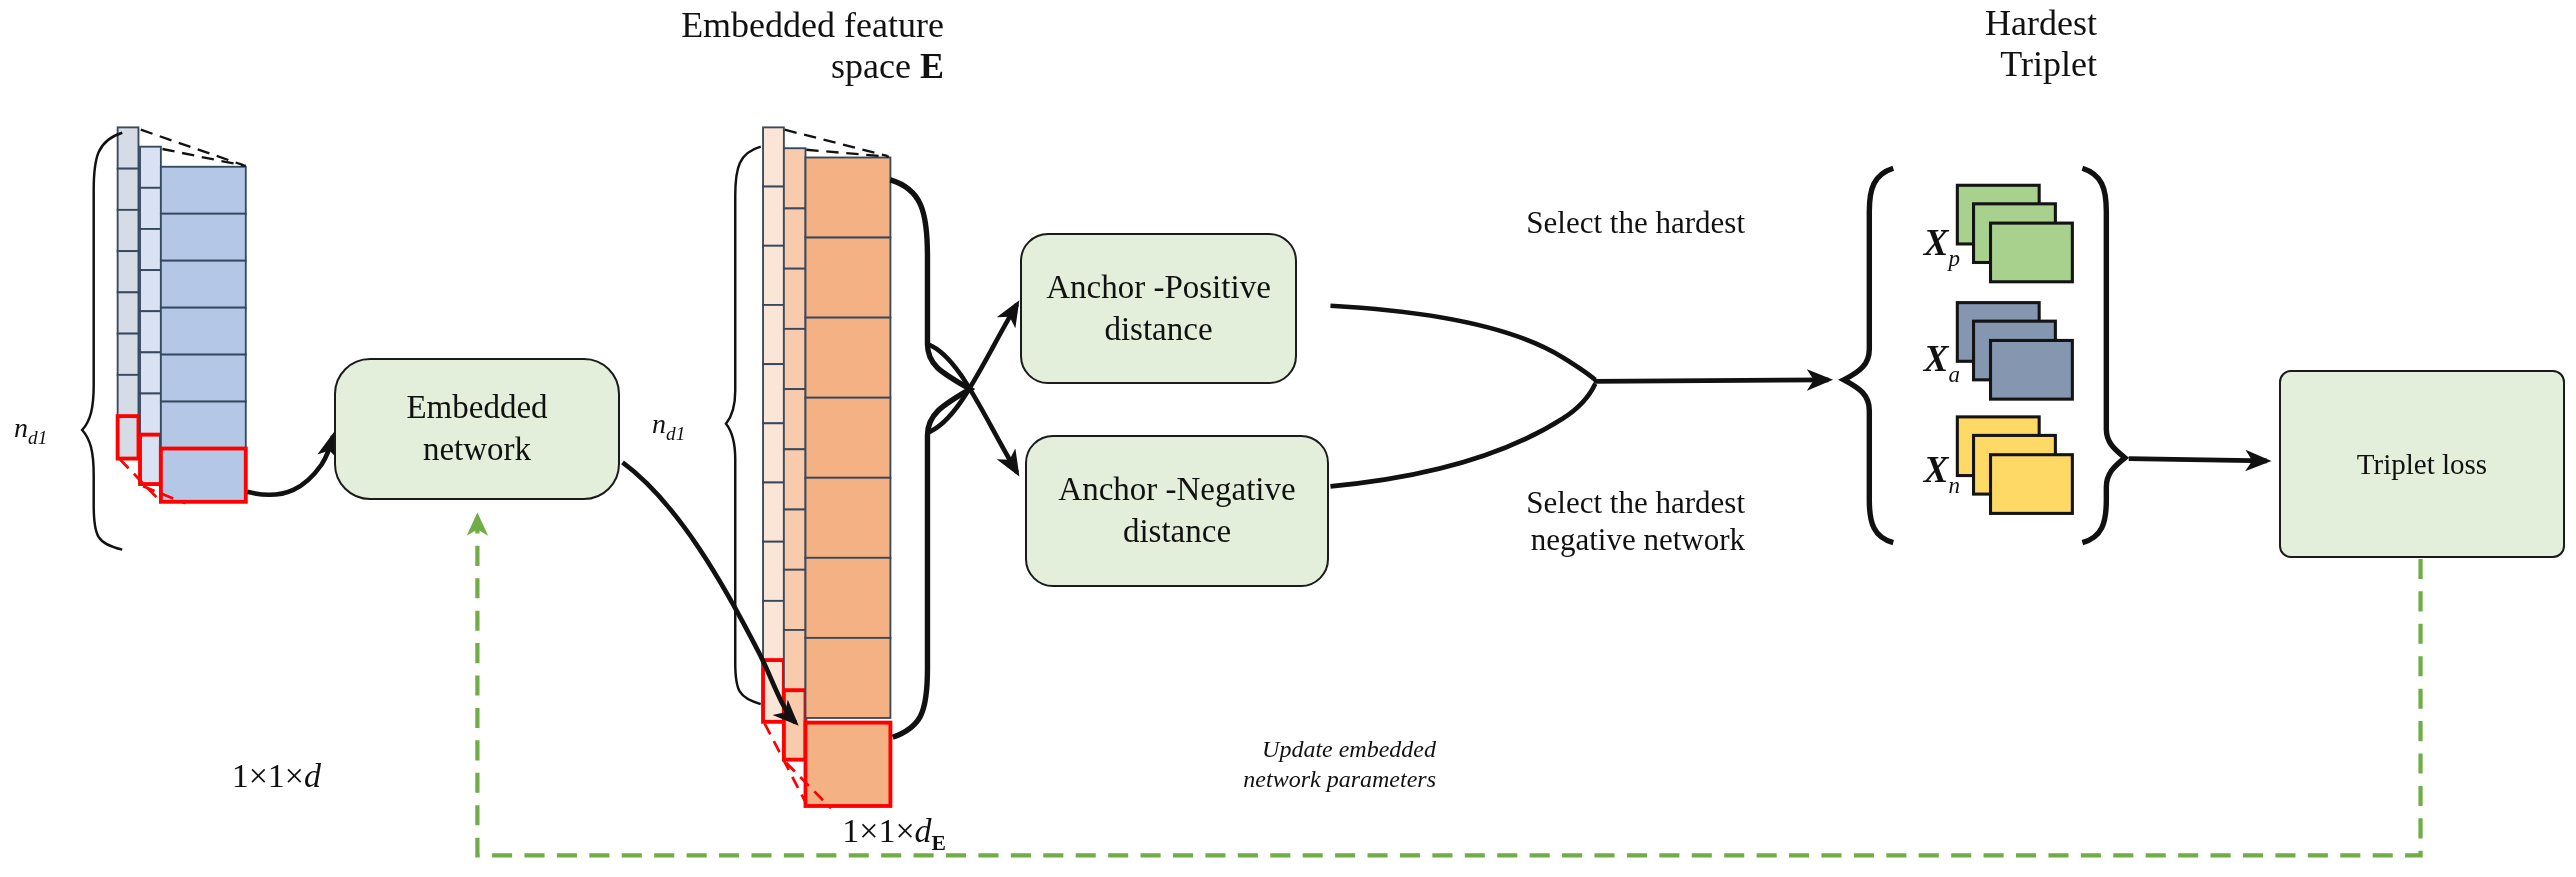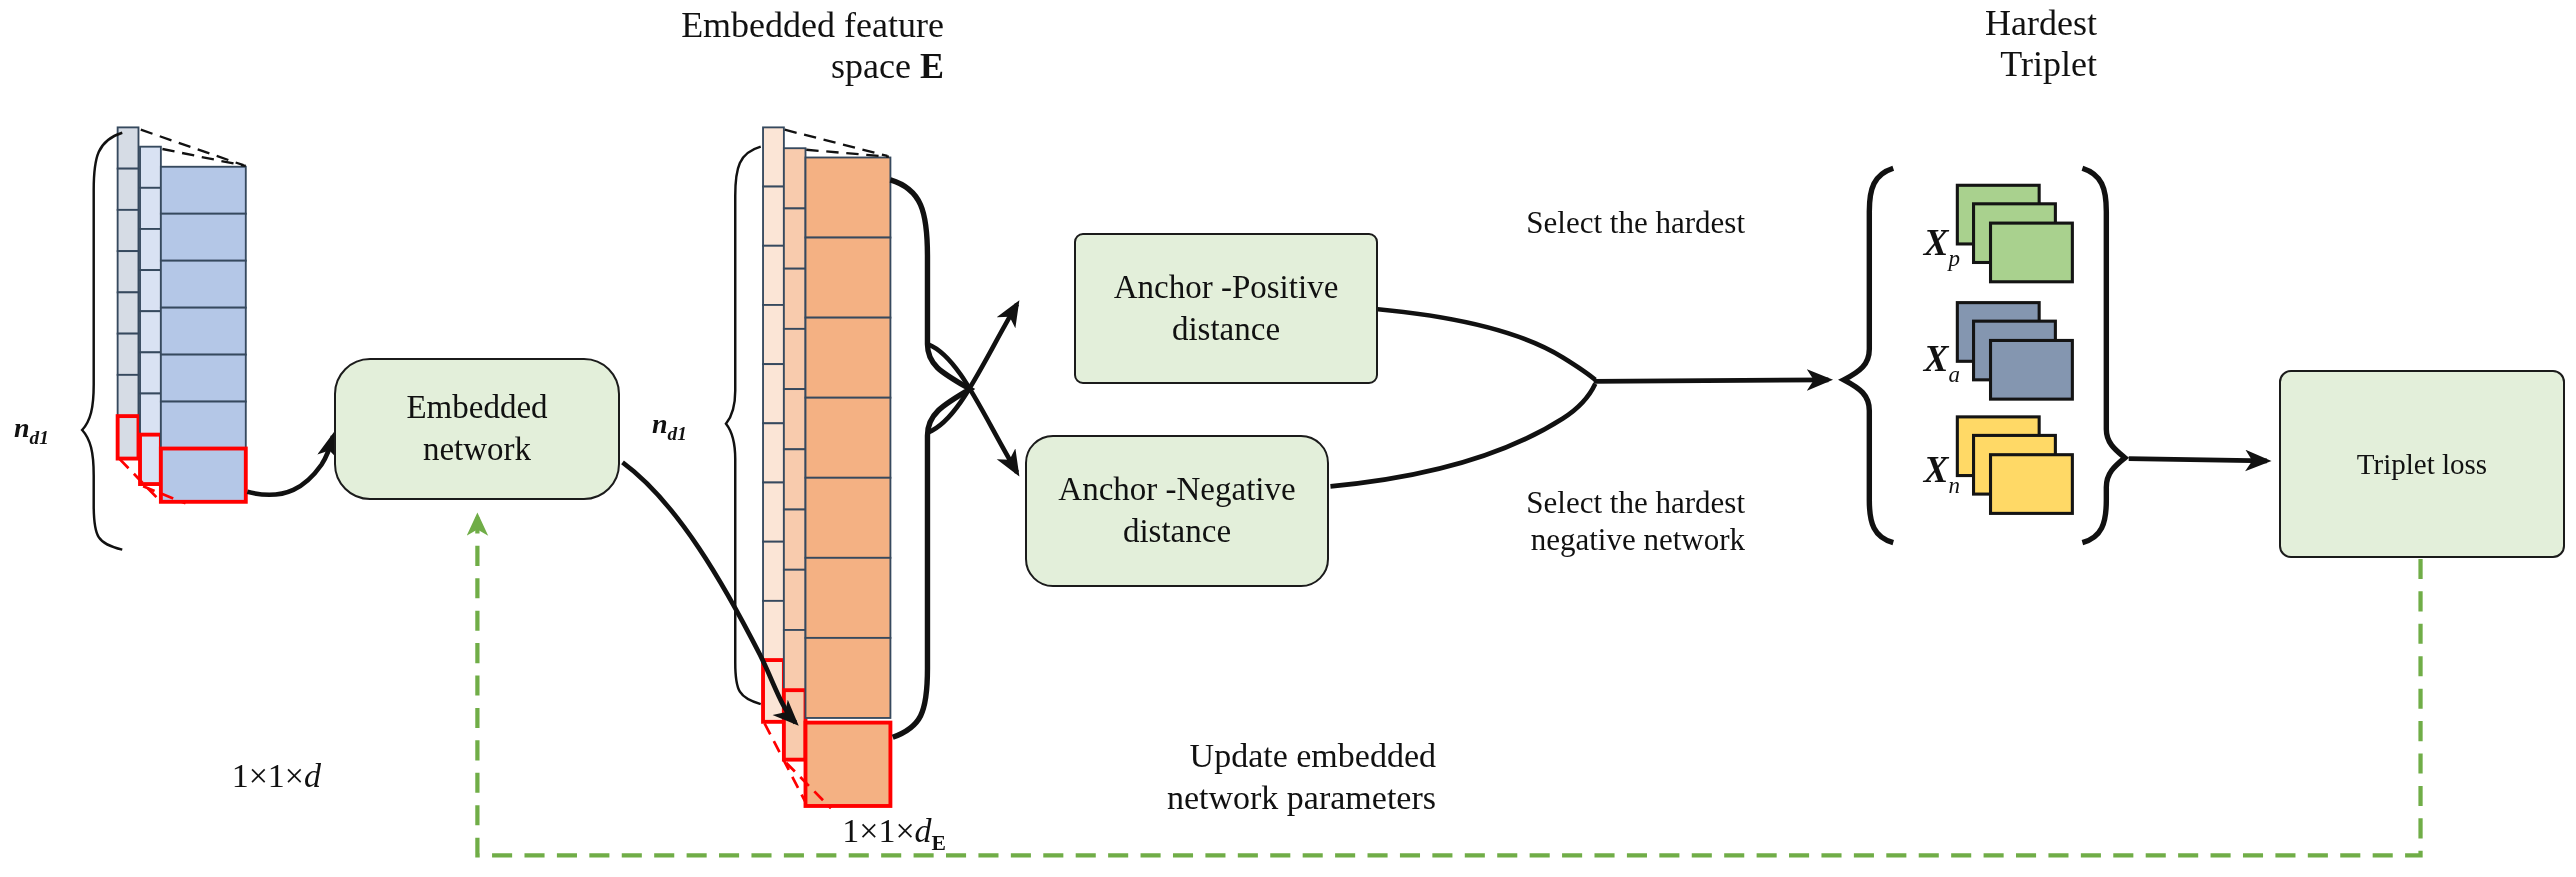--- a/index.html
+++ b/index.html
@@ -11,22 +11,22 @@
   #canvas{
     position:relative; width:2576px; height:877px; background:#ffffff;
     font-family:"Liberation Serif","DejaVu Serif",serif; color:var(--text);
     overflow:hidden;
   }
   #art{position:absolute;left:0;top:0;}
   .t{position:absolute; text-align:right; color:var(--text);}
   .title{font-size:36px; line-height:1.15;}
   .sym{font-weight:bold;}
   .note{font-size:31px; line-height:1.18;}
-  .update{font-size:34px; line-height:1.24;}
-  .mathlabel{font-size:28px; font-style:italic;font-weight:bold;}
+  .update{font-size:24px; line-height:1.24;font-style:italic;}
+  .mathlabel{font-size:28px; font-style:italic;}
   .mathlabel sub{font-size:19.3px; font-style:italic;}
   .dim{font-size:34px;}
   .dim i{font-style:italic;}
   .bsub{font-weight:bold; font-size:21.6px;}
   .gbox{
     position:absolute; background:var(--box-fill); border:2.7px solid var(--box-border);
     display:flex; flex-direction:column; align-items:center; justify-content:center;
     font-size:33px; line-height:1.26; box-sizing:border-box; text-align:center;
   }
   .xlabel{font-size:37px;}
@@ -184,21 +184,21 @@
 
   <div class="t dim" style="left:745px;top:812px;width:201px">
     <span>1×1×</span><i>d</i><sub class="bsub">E</sub>
   </div>
 
   <div class="gbox" style="left:334px;top:358px;width:286px;height:142px;border-radius:36px">
     <div>Embedded</div>
     <div>network</div>
   </div>
 
-  <div class="gbox" style="left:1074px;top:233px;width:304px;height:151px;border-radius:9px">
+  <div class="gbox" style="left:1020px;top:233px;width:277px;height:151px;border-radius:28px">
     <div>Anchor -Positive</div>
     <div>distance</div>
   </div>
 
   <div class="gbox" style="left:1025px;top:435px;width:304px;height:152px;border-radius:28px">
     <div>Anchor -Negative</div>
     <div>distance</div>
   </div>
 
   <div class="gbox" style="left:2279px;top:370px;width:286px;height:188px;border-radius:12px;font-size:29px">

